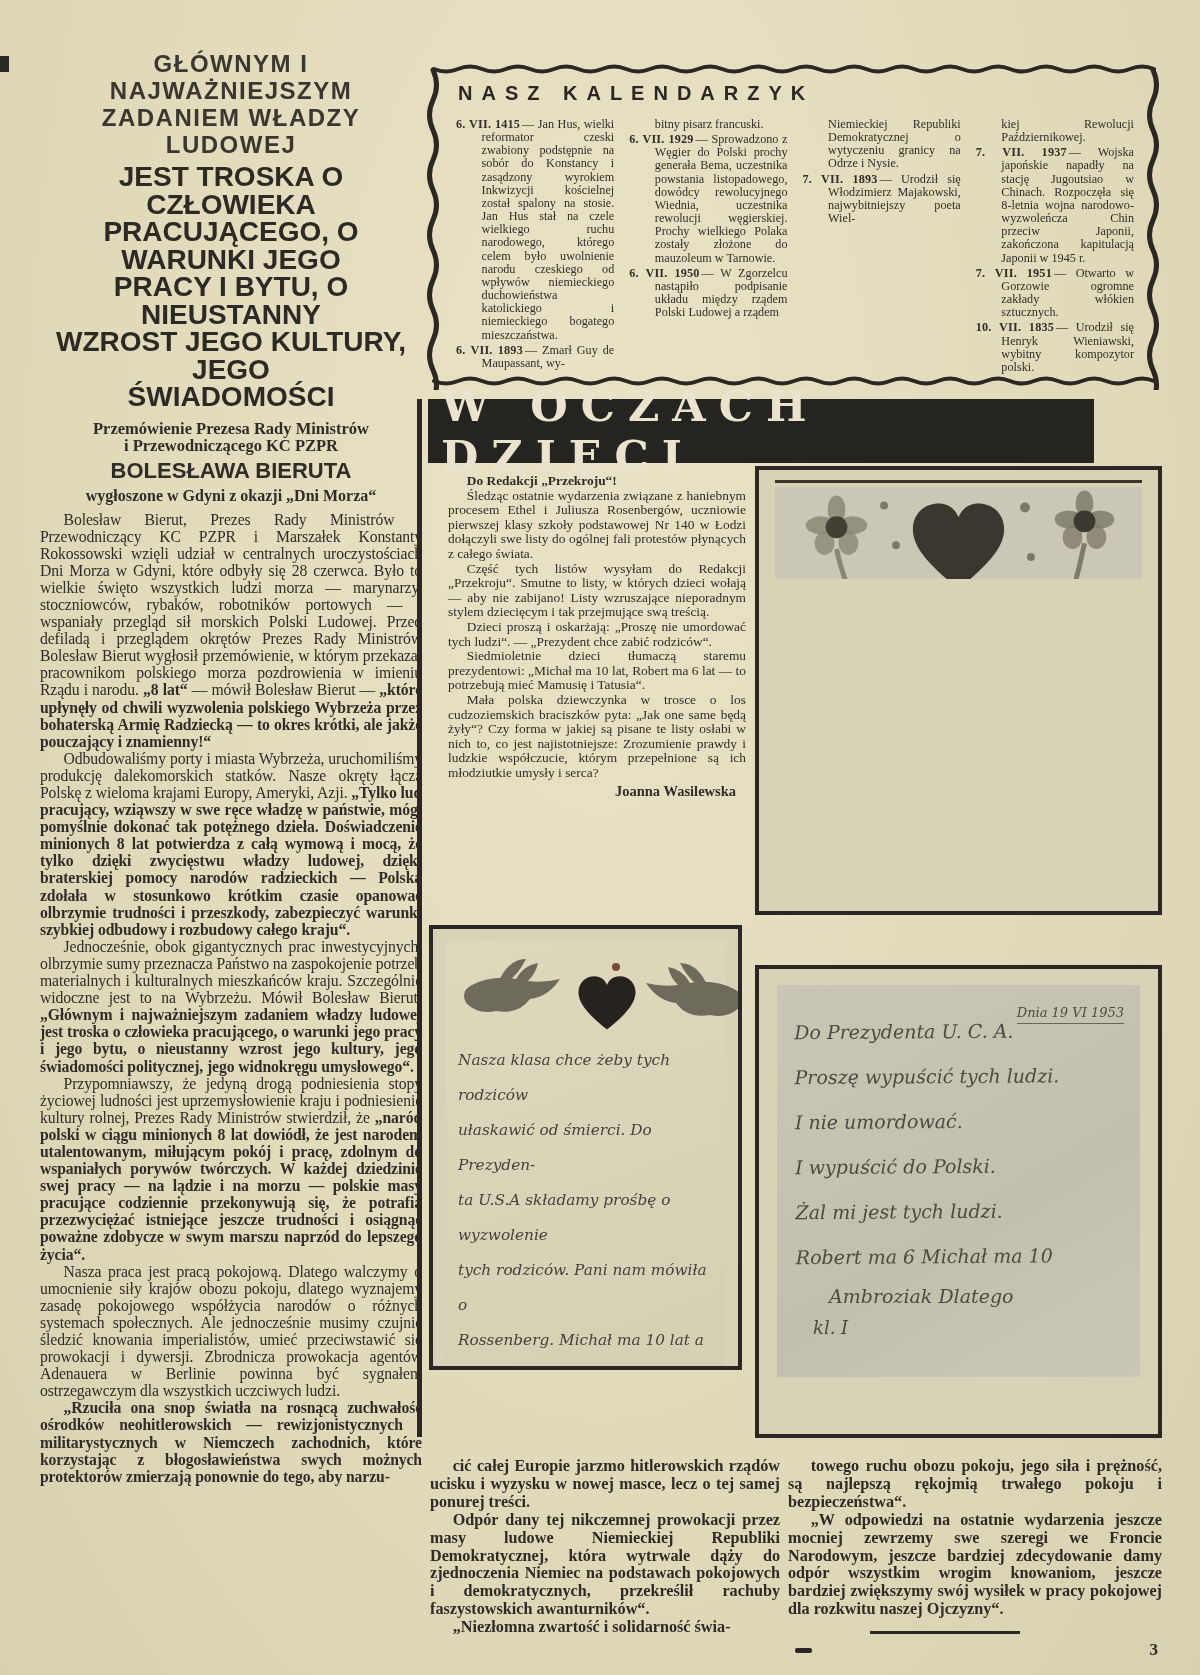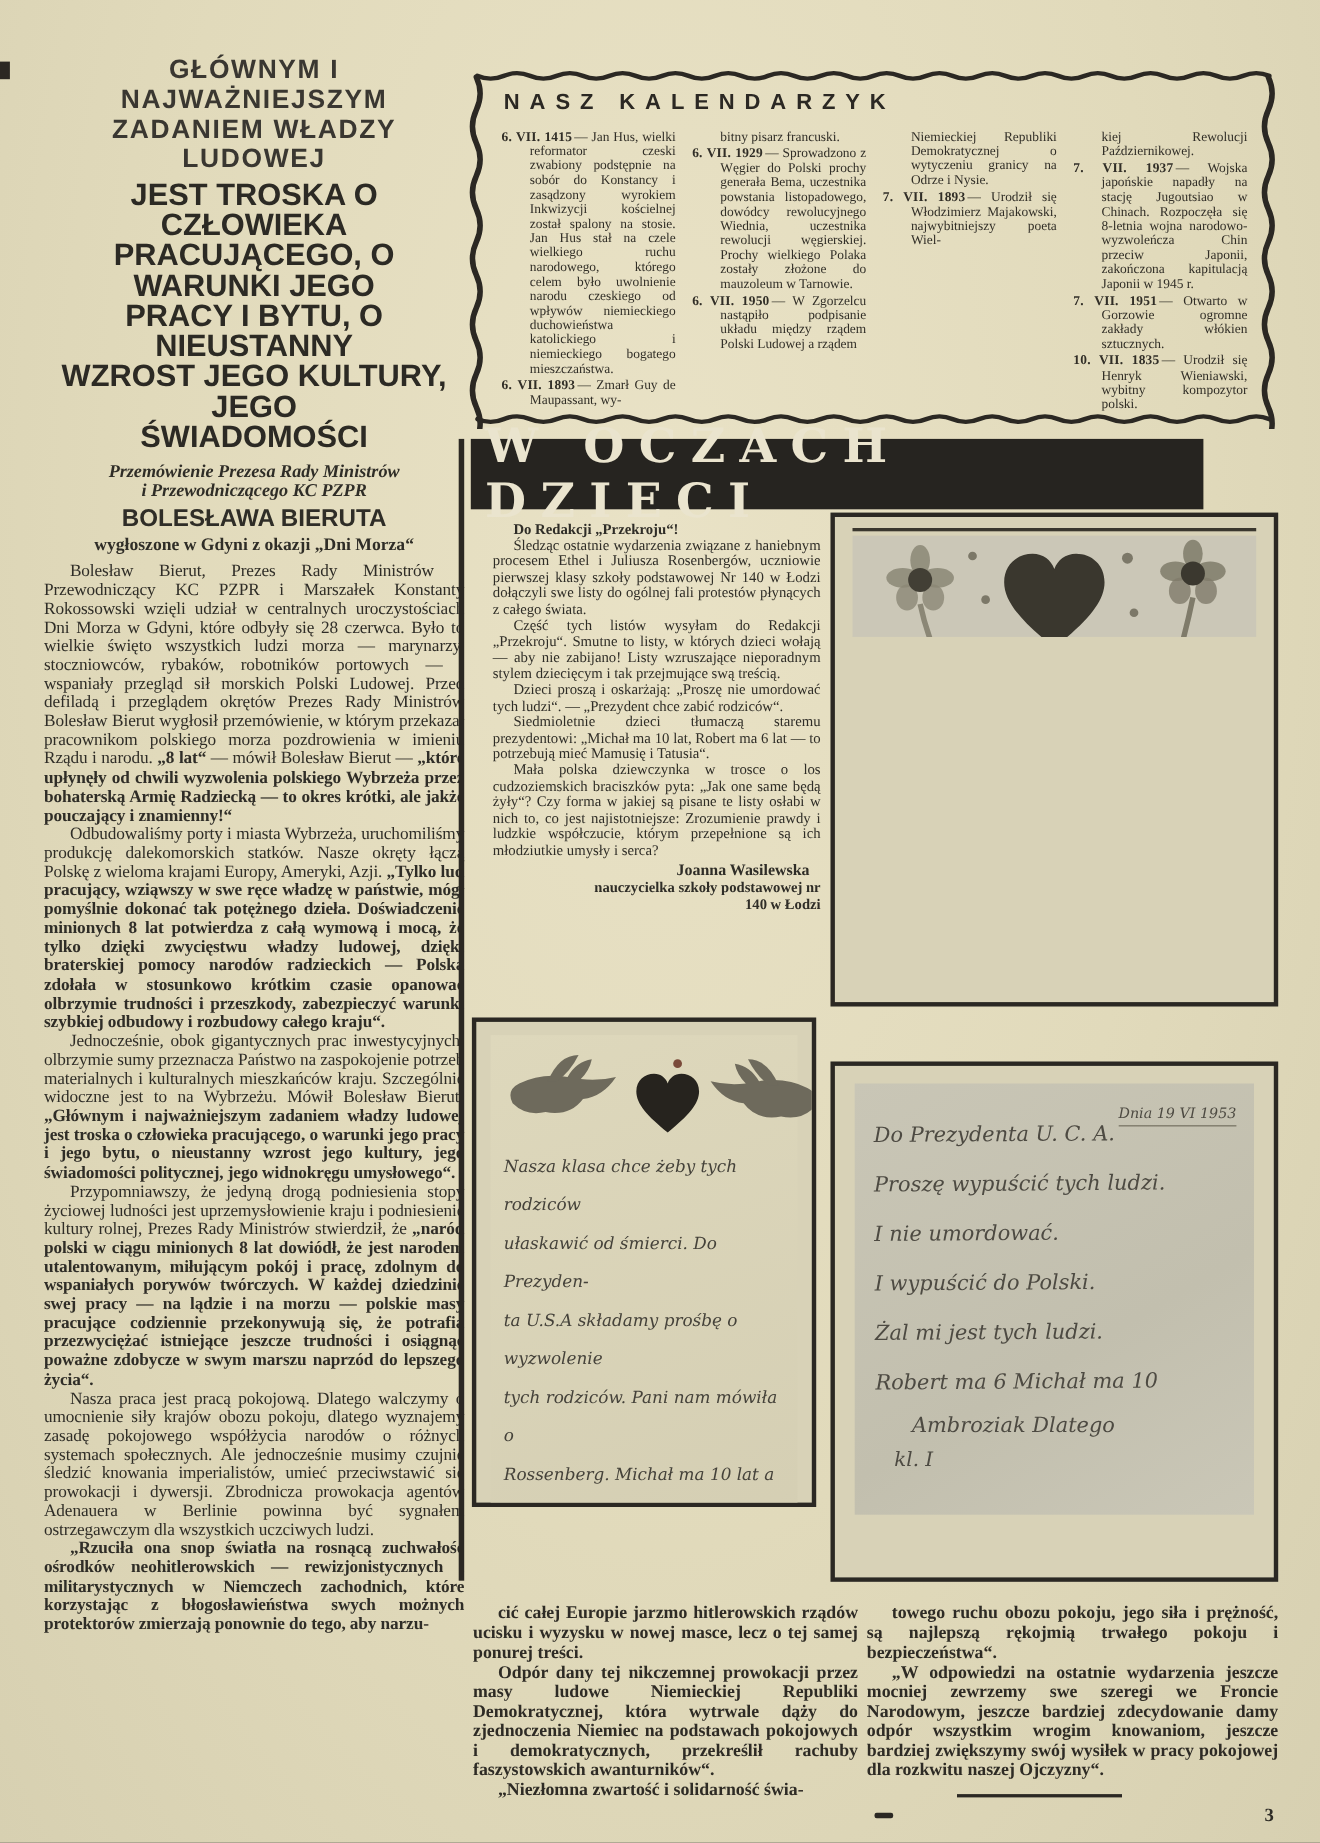--- a/index.html
+++ b/index.html
@@ -6,21 +6,21 @@
   .page{position:relative;width:1200px;height:1675px;margin:0 auto;overflow:hidden;
         background:#e2dbbc;
         background-image:radial-gradient(ellipse at 50% 28%,#e9e2c6 0%,#e1dabb 55%,#d7d0b1 100%);
         font-family:"Liberation Serif",serif;color:#2f2d27;}
   
   .col-left{position:absolute;left:40px;top:50px;width:382px;}
   .hl-light{font-family:"Liberation Sans",sans-serif;font-weight:700;font-size:24px;line-height:27px;
             letter-spacing:1.5px;text-align:center;white-space:pre-line;color:#3a3731;}
   .hl-heavy{font-family:"Liberation Sans",sans-serif;font-weight:700;font-size:28px;line-height:27.5px;
             text-align:center;white-space:pre-line;margin-top:5px;color:#2c2a24;}
-  .sub1{font-weight:700;font-size:16.5px;line-height:17.5px;text-align:center;white-space:pre-line;margin-top:9px;font-style:italic;}
+  .sub1{font-weight:700;font-size:16.5px;line-height:17.5px;text-align:center;white-space:pre-line;margin-top:9px;}
   .author{font-family:"Liberation Sans",sans-serif;font-weight:700;font-size:22px;margin-top:3px;text-align:center;}
   .sub2{font-weight:700;font-size:16px;margin-top:3px;text-align:center;}
   .bodytext{margin-top:6px;}
   .bodytext p{margin:0;font-size:15.7px;line-height:17.1px;text-align:justify;text-indent:1.5em;letter-spacing:-0.1px;}
   
   .calendar{position:absolute;left:424px;top:60px;width:738px;height:330px;}
   .wavy{position:absolute;left:0;top:0;width:100%;height:100%;}
   .wavy path{fill:none;stroke:#2b2823;stroke-linecap:round;}
   .w-thin{stroke-width:4px;} .w-thick{stroke-width:5px;}
   .cal-title{position:absolute;left:34px;top:22px;font-family:"Liberation Sans",sans-serif;font-weight:700;
@@ -138,21 +138,20 @@
   <div class="vrule"></div>
 
   <div class="pk-article">
     <p class="pk-title">Do Redakcji „Przekroju“!</p>
     <p>Śledząc ostatnie wydarzenia związane z haniebnym procesem Ethel i Juliusza Rosenbergów, uczniowie pierwszej klasy szkoły podstawowej Nr 140 w Łodzi dołączyli swe listy do ogólnej fali protestów płynących z całego świata.</p>
     <p>Część tych listów wysyłam do Redakcji „Przekroju“. Smutne to listy, w których dzieci wołają — aby nie zabijano! Listy wzruszające nieporadnym stylem dziecięcym i tak przejmujące swą treścią.</p>
     <p>Dzieci proszą i oskarżają: „Proszę nie umordować tych ludzi“. — „Prezydent chce zabić rodziców“.</p>
     <p>Siedmioletnie dzieci tłumaczą staremu prezydentowi: „Michał ma 10 lat, Robert ma 6 lat — to potrzebują mieć Mamusię i Tatusia“.</p>
     <p>Mała polska dziewczynka w trosce o los cudzoziemskich braciszków pyta: „Jak one same będą żyły“? Czy forma w jakiej są pisane te listy osłabi w nich to, co jest najistotniejsze: Zrozumienie prawdy i ludzkie współczucie, którym przepełnione są ich młodziutkie umysły i serca?</p>
     <div class="pk-sign">Joanna Wasilewska</div>
-    <div class="pk-role">nauczycielka szkoły podstawowej nr 140 w Łodzi</div>
   </div>
 
   <div class="lbox lbox1">
     <div class="div1"></div>
     <div class="draw1">
       <svg width="100%" height="150" viewBox="0 0 370 150">
         <g>
           <ellipse cx="46" cy="38" rx="15" ry="9" fill="#8b8776" opacity="0.85"></ellipse>
           <ellipse cx="78" cy="38" rx="15" ry="9" fill="#8b8776" opacity="0.85"></ellipse>
           <ellipse cx="62" cy="22" rx="9" ry="14" fill="#8b8776" opacity="0.85"></ellipse>

